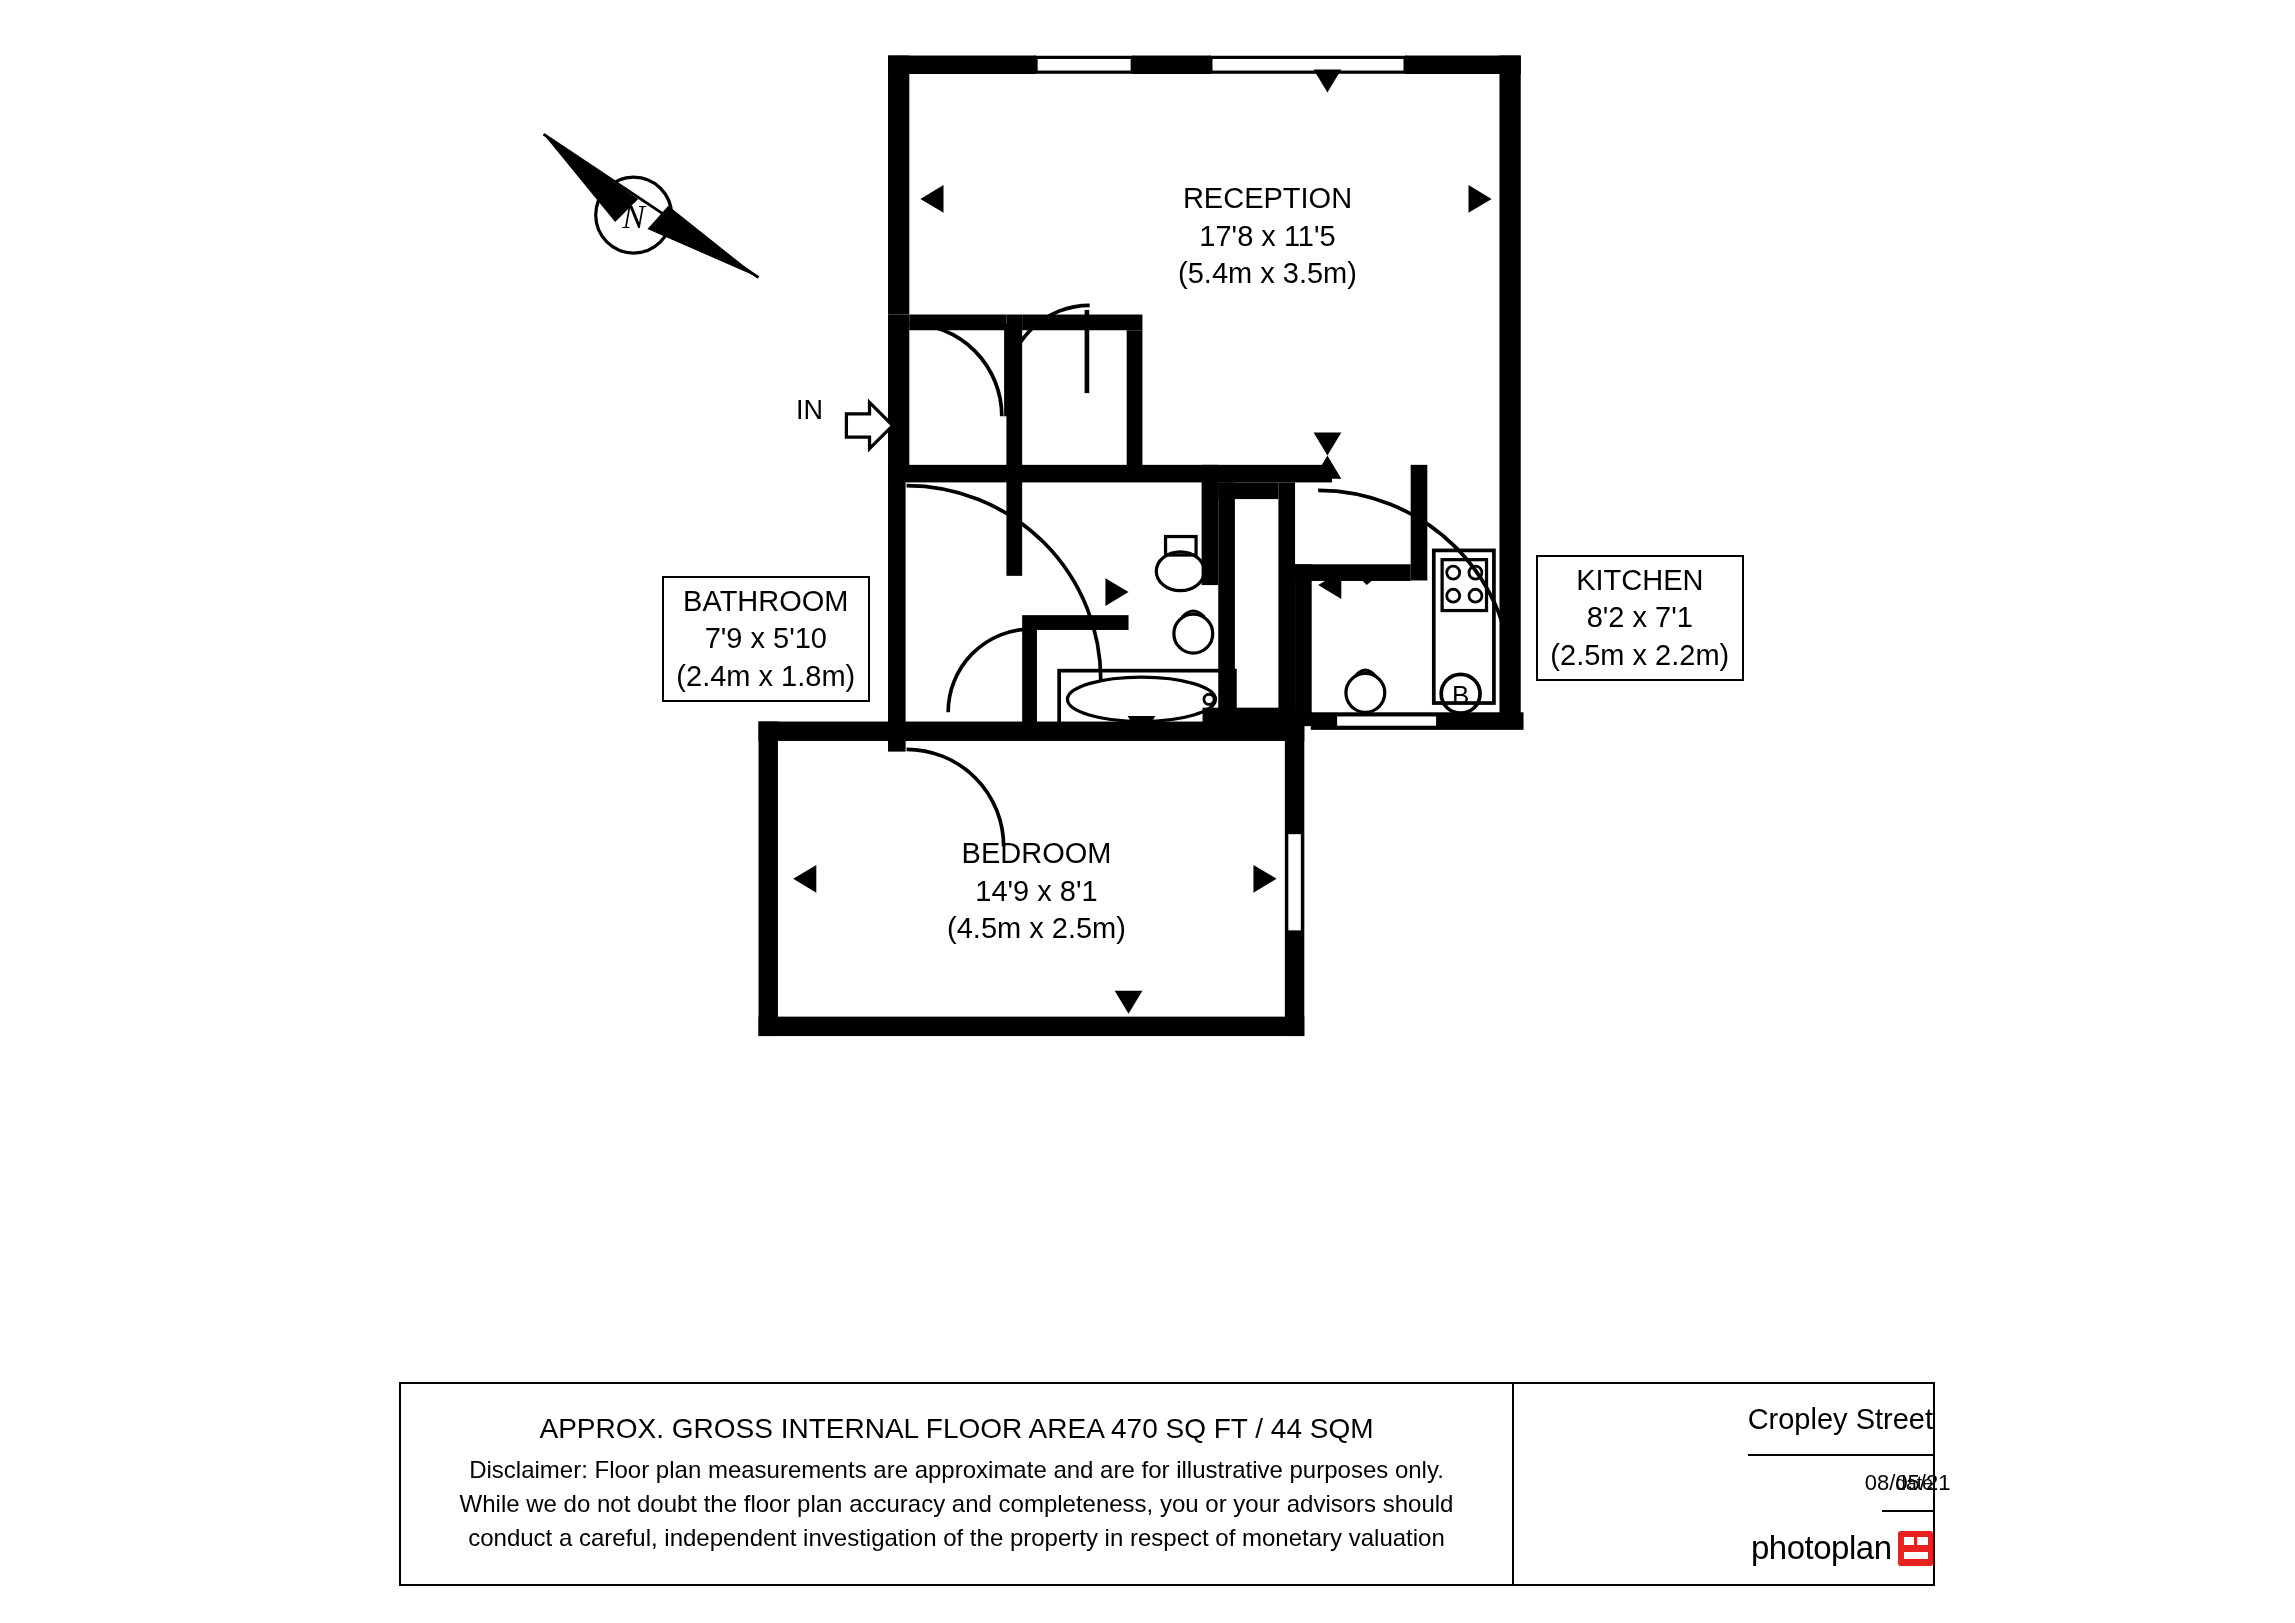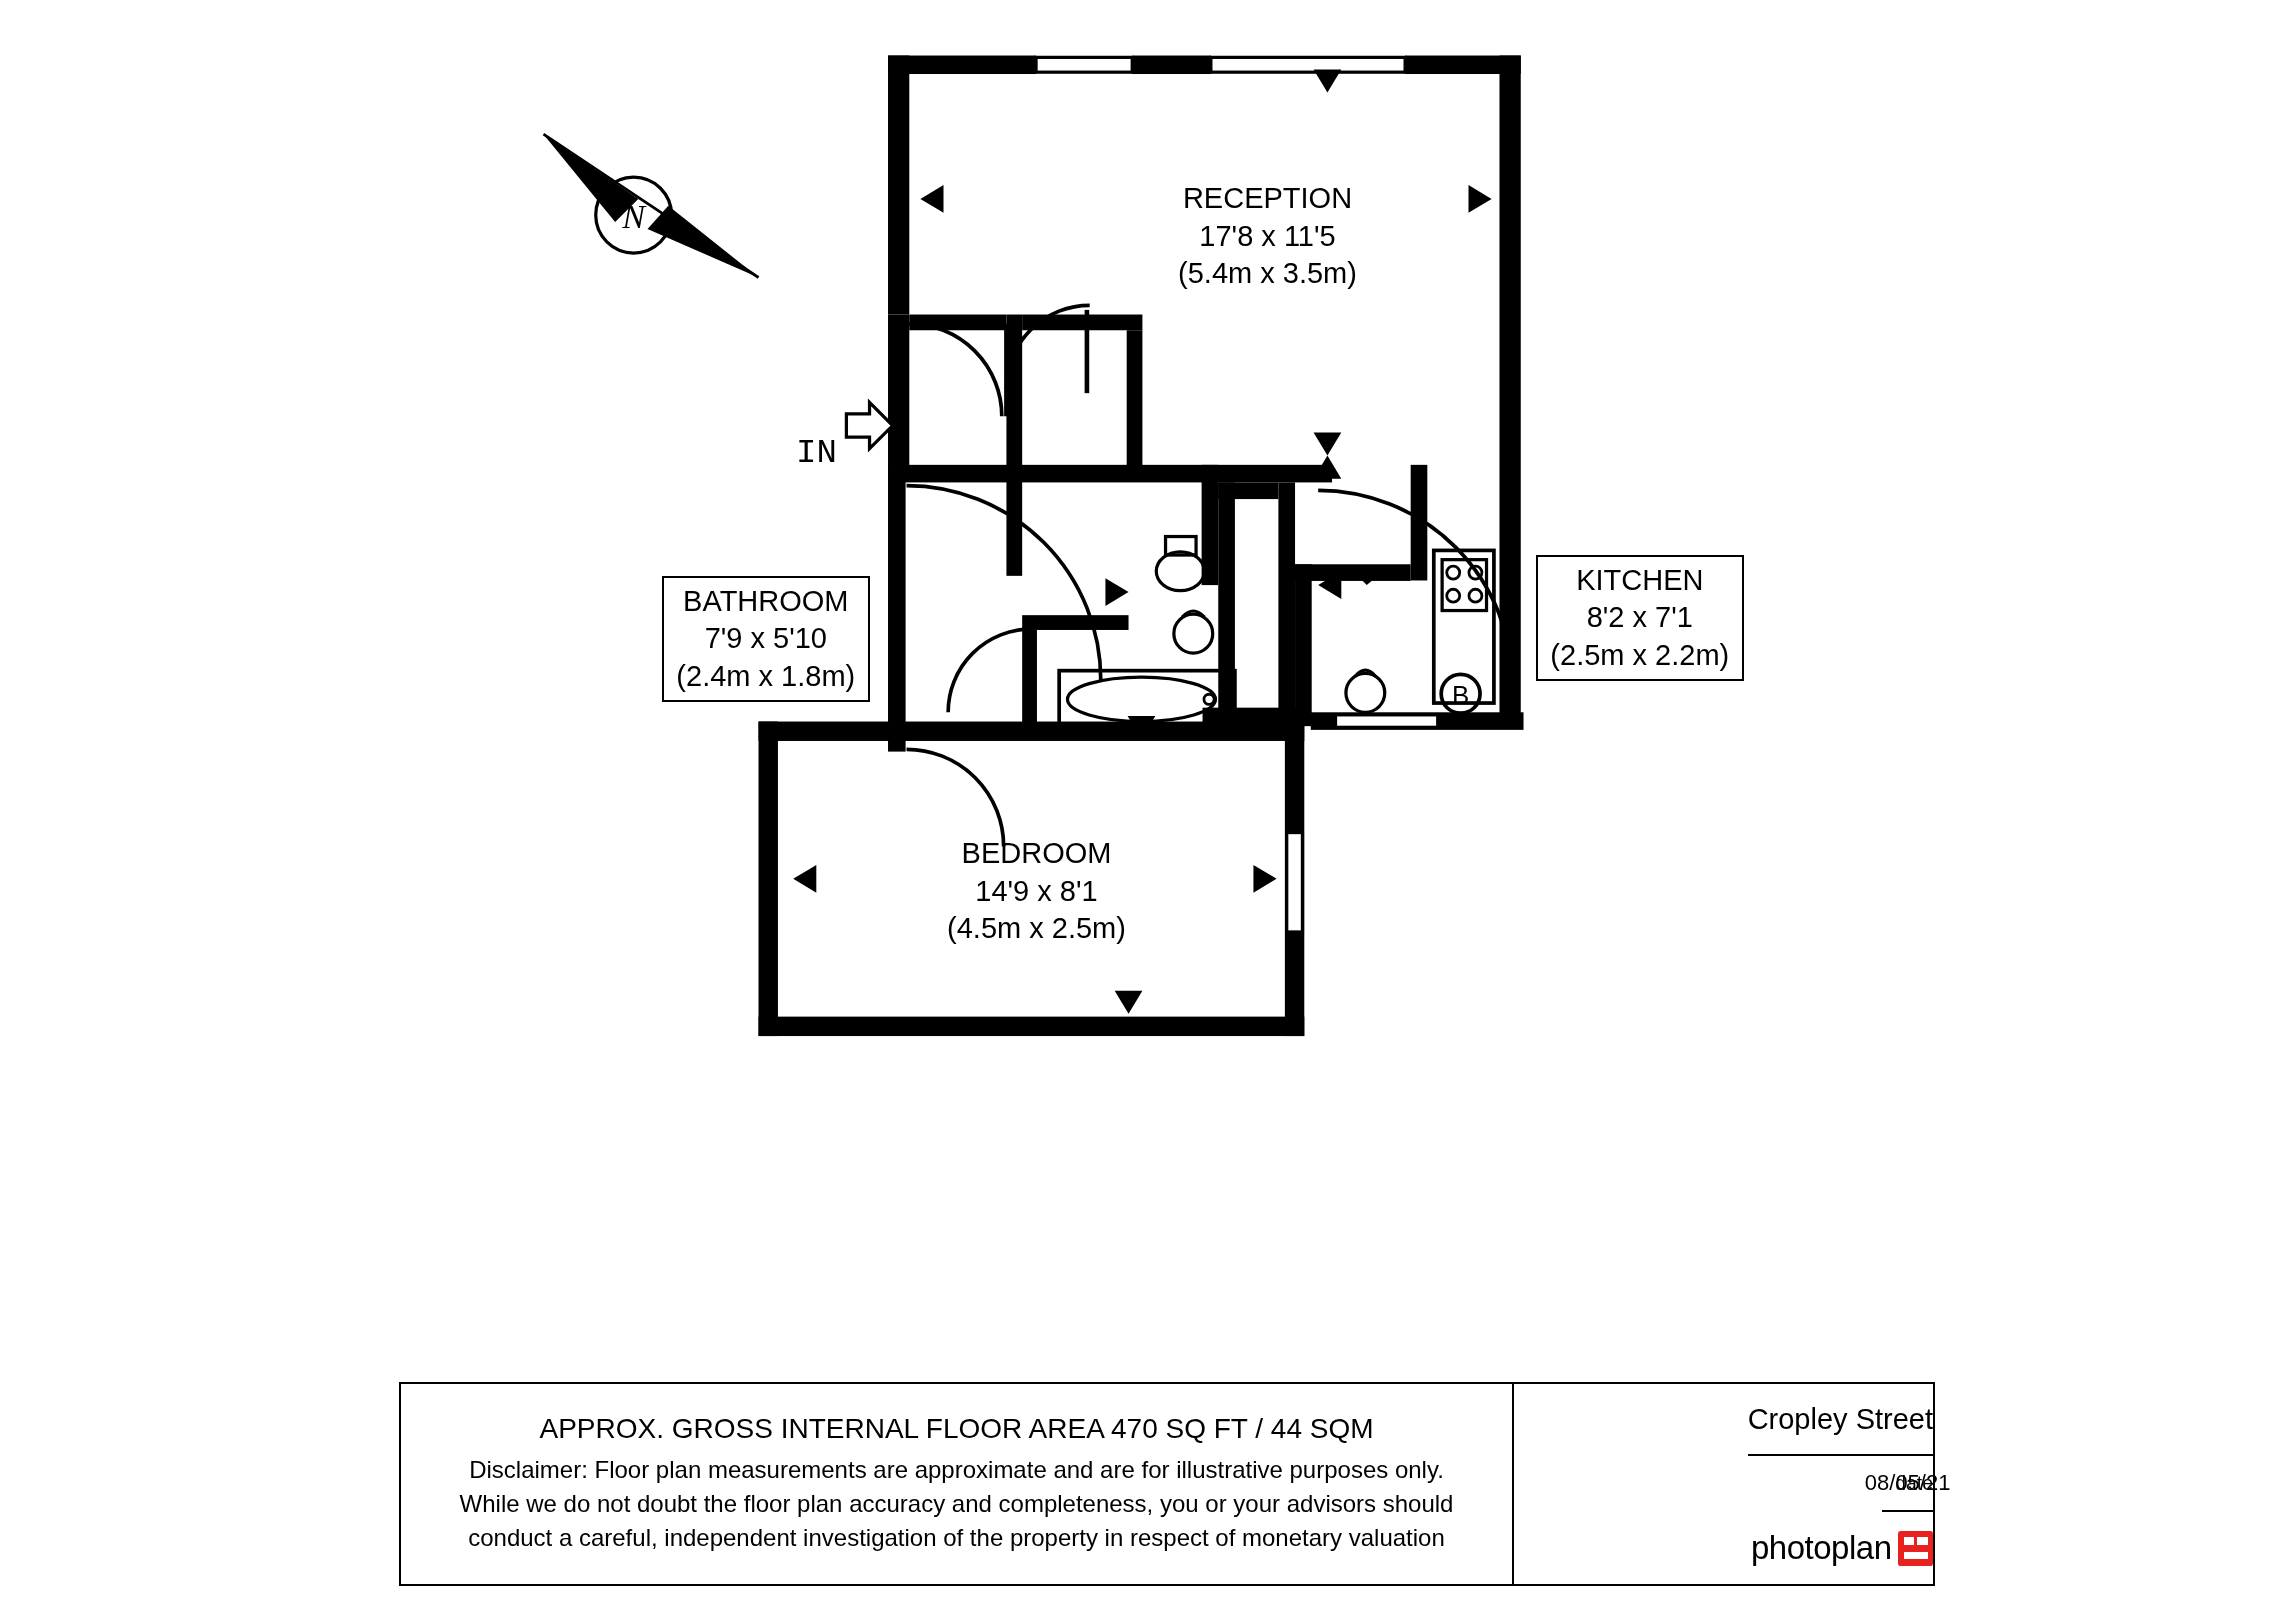--- a/index.html
+++ b/index.html
@@ -156,23 +156,22 @@
     font-size: 29px;
     line-height: 1.36;
     white-space: nowrap;
   }
   #floor-summary .ln { display: block; }
 
   
   #in-label {
     position: absolute;
     left: 796px;
-    top: 434px;
-    font-size: 34px;
-    font-family: Liberation Mono, monospace;
+    top: 395px;
+    font-size: 27px;
   }
 </style>
 </head>
 <body>
 
 <div id="page">
 
   <svg class="plan" viewBox="0 0 4962 3509">
 
     <g>

